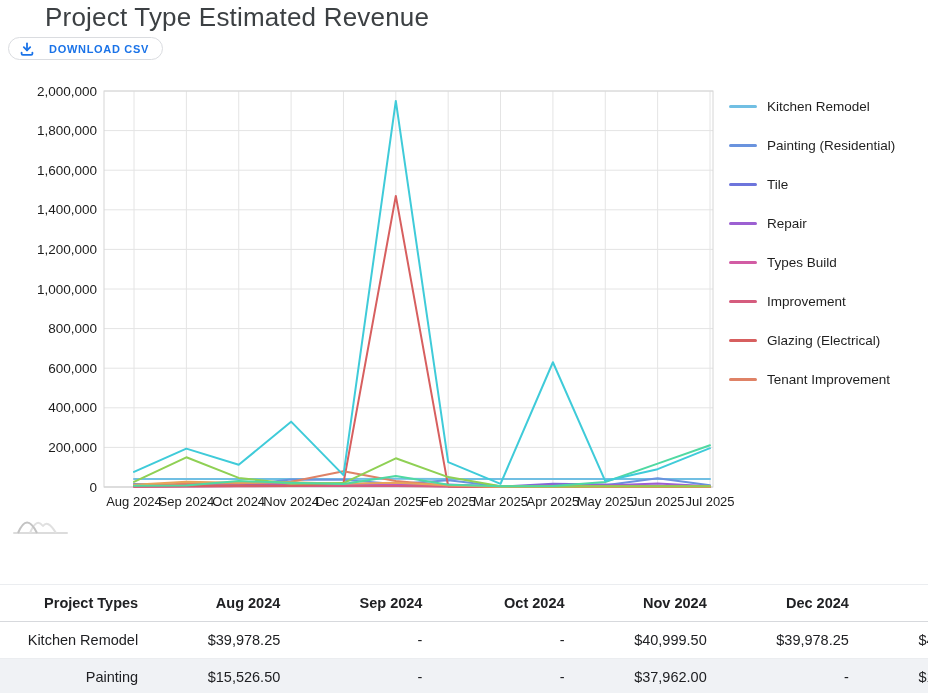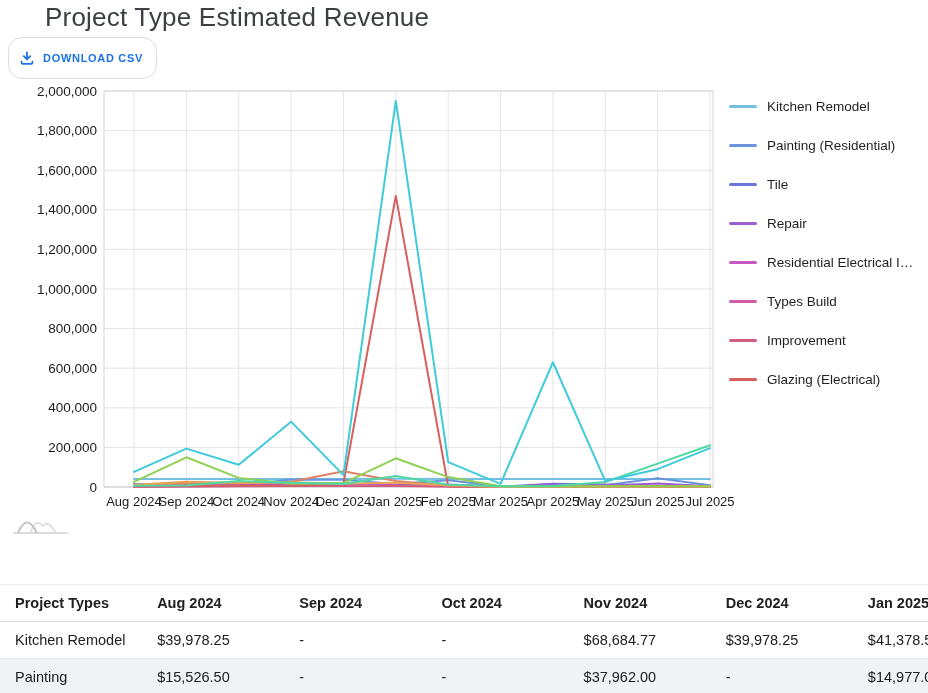--- a/index.html
+++ b/index.html
@@ -6,22 +6,22 @@
   html,body { background:#fff; }
   .page {
     position:relative; width:928px; height:693px; overflow:hidden;
     background:#fff; font-family:"Liberation Sans", sans-serif; color:#202124;
   }
   .page-title {
     position:absolute; left:13px; top:0; font-size:26px; line-height:34px;
     font-weight:400; color:#3c4043; letter-spacing:.2px;margin-left:32px;
   }
   .download-btn {
-    position:absolute; left:8px; top:37px; height:42px;
-    display:inline-flex; align-items:center; gap:9px;
+    position:absolute; left:8px; top:37px; height:23px;
+    display:inline-flex; align-items:center; gap:15px;
     padding:0 13px 0 11px; background:#fff; border:1px solid #dadce0;
     border-radius:14px; cursor:pointer;
   }
   .download-btn .lbl {
     font-size:11px; font-weight:700; letter-spacing:.7px; color:#1a73e8;
     font-family:"Liberation Sans", sans-serif;
   }
   .chart-svg { position:absolute; left:0; top:0; }
   .legend {
     position:absolute; left:729px; top:87px; width:199px;
@@ -33,21 +33,21 @@
   .legend-label {
     font-size:13.5px; color:#1f1f1f; white-space:nowrap; overflow:hidden;
   }
   .nav-icon { position:absolute; left:12px; top:512px; cursor:pointer; }
   .table-wrap {
     position:absolute; left:0; top:584px; width:928px; height:109px; overflow:hidden;
     border-top:1px solid #ebedf0;
   }
   table.data-table { border-collapse:collapse; table-layout:fixed; width:995px; }
   .data-table th, .data-table td {
-    width:140px; text-align:left; padding:10px 4px 10px 15px;
+    width:140px; text-align:right; padding:10px 4px 10px 15px;
     font-size:14.5px; white-space:nowrap; overflow:hidden;
   }
   .data-table th { font-weight:700; color:#202124; border-bottom:1px solid #d7d9dd; }
   .data-table td { color:#202124; border-bottom:1px solid #ebedf0; }
   .data-table tr.striped { background:#f0f2f5; }
 </style>
 </head>
 <body>
 
 <div class="page">
@@ -139,34 +139,34 @@
       </div>
       <div class="legend-item">
         <span class="legend-swatch" style="background: rgb(109, 117, 220);"></span>
         <span class="legend-label">Tile</span>
       </div>
       <div class="legend-item">
         <span class="legend-swatch" style="background: rgb(156, 96, 210);"></span>
         <span class="legend-label">Repair</span>
       </div>
       <div class="legend-item">
-        <span class="legend-swatch" style="background: rgb(201, 87, 195);"></span>
-        <span class="legend-label">Residential Electrical I…</span>
-      </div>
-      <div class="legend-item">
         <span class="legend-swatch" style="background: rgb(210, 92, 164);"></span>
         <span class="legend-label">Types Build</span>
       </div>
       <div class="legend-item">
         <span class="legend-swatch" style="background: rgb(213, 92, 126);"></span>
         <span class="legend-label">Improvement</span>
       </div>
       <div class="legend-item">
         <span class="legend-swatch" style="background: rgb(215, 95, 95);"></span>
         <span class="legend-label">Glazing (Electrical)</span>
+      </div>
+      <div class="legend-item">
+        <span class="legend-swatch" style="background: rgb(223, 130, 102);"></span>
+        <span class="legend-label">Tenant Improvement</span>
       </div>
     </div>
 
   <svg class="nav-icon" width="58" height="26" viewBox="0 0 58 26">
     <path d="M2 21h53" stroke="#dcdcdc" stroke-width="2" fill="none" stroke-linecap="round"></path>
     <path d="M18 21c5-12 9-12 13-7 3-4 7-3 13 7" stroke="#e0e0e0" stroke-width="2" fill="none" stroke-linejoin="round"></path>
     <path d="M6 21C12 7 18 7 25 21" stroke="#c3c3c3" stroke-width="2" fill="none" stroke-linejoin="round"></path>
   </svg>
 
   <div class="table-wrap">
@@ -181,21 +181,21 @@
             <th>Dec 2024</th>
             <th>Jan 2025</th>
           </tr>
         </thead>
       <tbody>
           <tr>
             <td>Kitchen Remodel</td>
             <td>$39,978.25</td>
             <td>-</td>
             <td>-</td>
-            <td>$68,684.77</td>
+            <td>$40,999.50</td>
             <td>$39,978.25</td>
             <td>$41,378.50</td>
           </tr>
           <tr class="striped">
             <td>Painting</td>
             <td>$15,526.50</td>
             <td>-</td>
             <td>-</td>
             <td>$37,962.00</td>
             <td>-</td>

